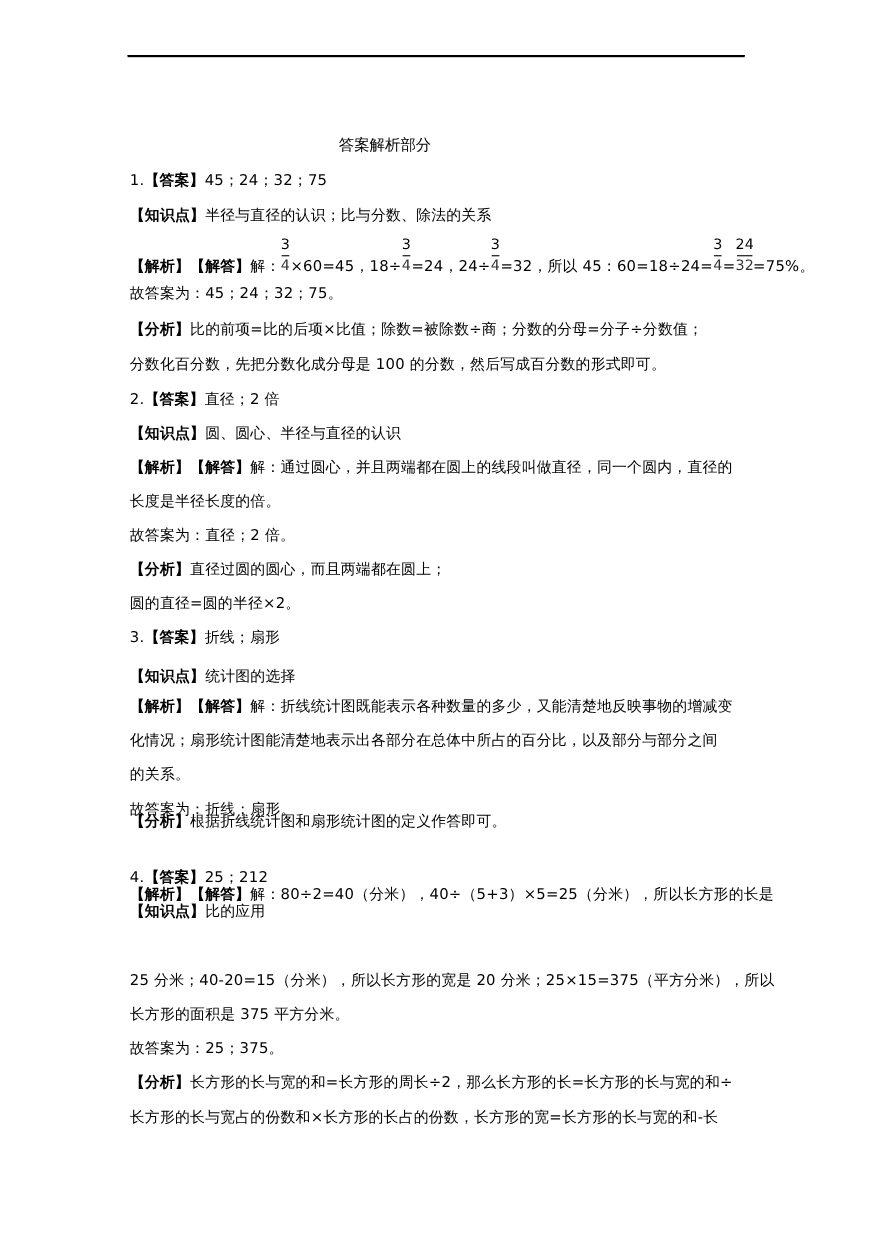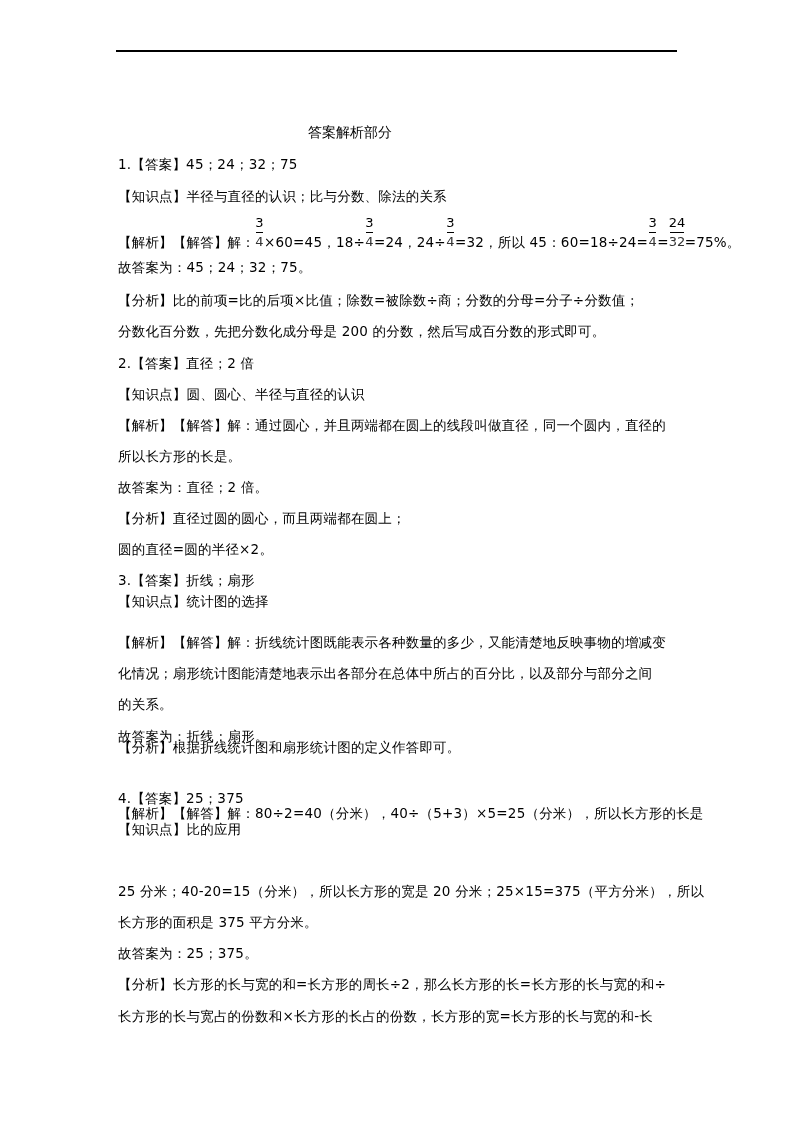--- a/index.html
+++ b/index.html
@@ -4,21 +4,21 @@
   <style>
     html, body { margin: 0; padding: 0; background: #ffffff; }
     body { width: 794px; height: 1123px; position: relative; overflow: hidden;
            font-family: "DejaVu Sans", "Liberation Sans", sans-serif; color: #000; }
     .rule { position: absolute; left: 116px; top: 50px; width: 561px; height: 1px;
             background: #000; border-top: 1px solid #000; }
     .title { position: absolute; left: 0; width: 700px; top: 123px; text-align: center;
              font-size: 14px; line-height: 18px; }
     .line { position: absolute; left: 118px; font-size: 13.5px; line-height: 18px;
             white-space: nowrap; letter-spacing: 0.2px; }
-    .bk { font-weight: normal; }
+    .bk { font-weight: bold; }
     .frac { display: inline-block; position: relative; width: 9px; height: 18px; vertical-align: top; }
     .frac.w2 { width: 16px; }
     .frac .num { position: absolute; left: 0; right: 0; top: -18px; text-align: center;
                  font-size: 13px; line-height: 16px; }
     .frac .bar { position: absolute; left: 1px; right: 1px; top: -1px; height: 1px; background: #000; }
     .frac .den { position: absolute; left: 0; right: 0; top: 0; text-align: center;
                  font-size: 13px; line-height: 18px; color: #333; }
   </style>
 </head>
 <body>
@@ -33,56 +33,56 @@
 <div class="line" style="top:187px">
   <span class="bk">【知识点】</span><span>半径与直径的认识；比与分数、除法的关系</span>
 </div>
 <div class="line" style="top:233px">
   <span class="bk">【解析】【解答】</span><span>解：</span><span class="frac"><span class="num">3</span><span class="bar"></span><span class="den">4</span></span><span>×60=45，18÷</span><span class="frac"><span class="num">3</span><span class="bar"></span><span class="den">4</span></span><span>=24，24÷</span><span class="frac"><span class="num">3</span><span class="bar"></span><span class="den">4</span></span><span>=32，所以 45：60=18÷24=</span><span class="frac"><span class="num">3</span><span class="bar"></span><span class="den">4</span></span><span>=</span><span class="frac w2"><span class="num">24</span><span class="bar"></span><span class="den">32</span></span><span>=75%。</span>
 </div>
 <div class="line" style="top:258px">故答案为：45；24；32；75。</div>
 <div class="line" style="top:291px">
   <span class="bk">【分析】</span><span>比的前项=比的后项×比值；除数=被除数÷商；分数的分母=分子÷分数值；</span>
 </div>
-<div class="line" style="top:322px">分数化百分数，先把分数化成分母是 200 的分数，然后写成百分数的形式即可。</div>
+<div class="line" style="top:322px">分数化百分数，先把分数化成分母是 100 的分数，然后写成百分数的形式即可。</div>
 
 <div class="line" style="top:354px">
   <span>2.</span><span class="bk">【答案】</span><span>直径；2 倍</span>
 </div>
 <div class="line" style="top:385px">
   <span class="bk">【知识点】</span><span>圆、圆心、半径与直径的认识</span>
 </div>
 <div class="line" style="top:416px">
   <span class="bk">【解析】【解答】</span><span>解：通过圆心，并且两端都在圆上的线段叫做直径，同一个圆内，直径的</span>
 </div>
-<div class="line" style="top:447px">所以长方形的长是。</div>
+<div class="line" style="top:447px">长度是半径长度的倍。</div>
 <div class="line" style="top:478px">故答案为：直径；2 倍。</div>
 <div class="line" style="top:509px">
   <span class="bk">【分析】</span><span>直径过圆的圆心，而且两端都在圆上；</span>
 </div>
 <div class="line" style="top:540px">圆的直径=圆的半径×2。</div>
 
 <div class="line" style="top:571px">
   <span>3.</span><span class="bk">【答案】</span><span>折线；扇形</span>
 </div>
-<div class="line" style="top:592px">
+<div class="line" style="top:606px">
   <span class="bk">【知识点】</span><span>统计图的选择</span>
 </div>
 <div class="line" style="top:633px">
   <span class="bk">【解析】【解答】</span><span>解：折线统计图既能表示各种数量的多少，又能清楚地反映事物的增减变</span>
 </div>
 <div class="line" style="top:664px">化情况；扇形统计图能清楚地表示出各部分在总体中所占的百分比，以及部分与部分之间</div>
 <div class="line" style="top:695px">的关系。</div>
 <div class="line" style="top:727px">故答案为：折线；扇形。</div>
 <div class="line" style="top:738px">
   <span class="bk">【分析】</span><span>根据折线统计图和扇形统计图的定义作答即可。</span>
 </div>
 
 <div class="line" style="top:789px">
-  <span>4.</span><span class="bk">【答案】</span><span>25；375</span>
+  <span>4.</span><span class="bk">【答案】</span><span>25；212</span>
 </div>
 <div class="line" style="top:820px">
   <span class="bk">【知识点】</span><span>比的应用</span>
 </div>
 <div class="line" style="top:804px">
   <span class="bk">【解析】【解答】</span><span>解：80÷2=40（分米），40÷（5+3）×5=25（分米），所以长方形的长是</span>
 </div>
 <div class="line" style="top:882px">25 分米；40-20=15（分米），所以长方形的宽是 20 分米；25×15=375（平方分米），所以</div>
 <div class="line" style="top:913px">长方形的面积是 375 平方分米。</div>
 <div class="line" style="top:944px">故答案为：25；375。</div>

